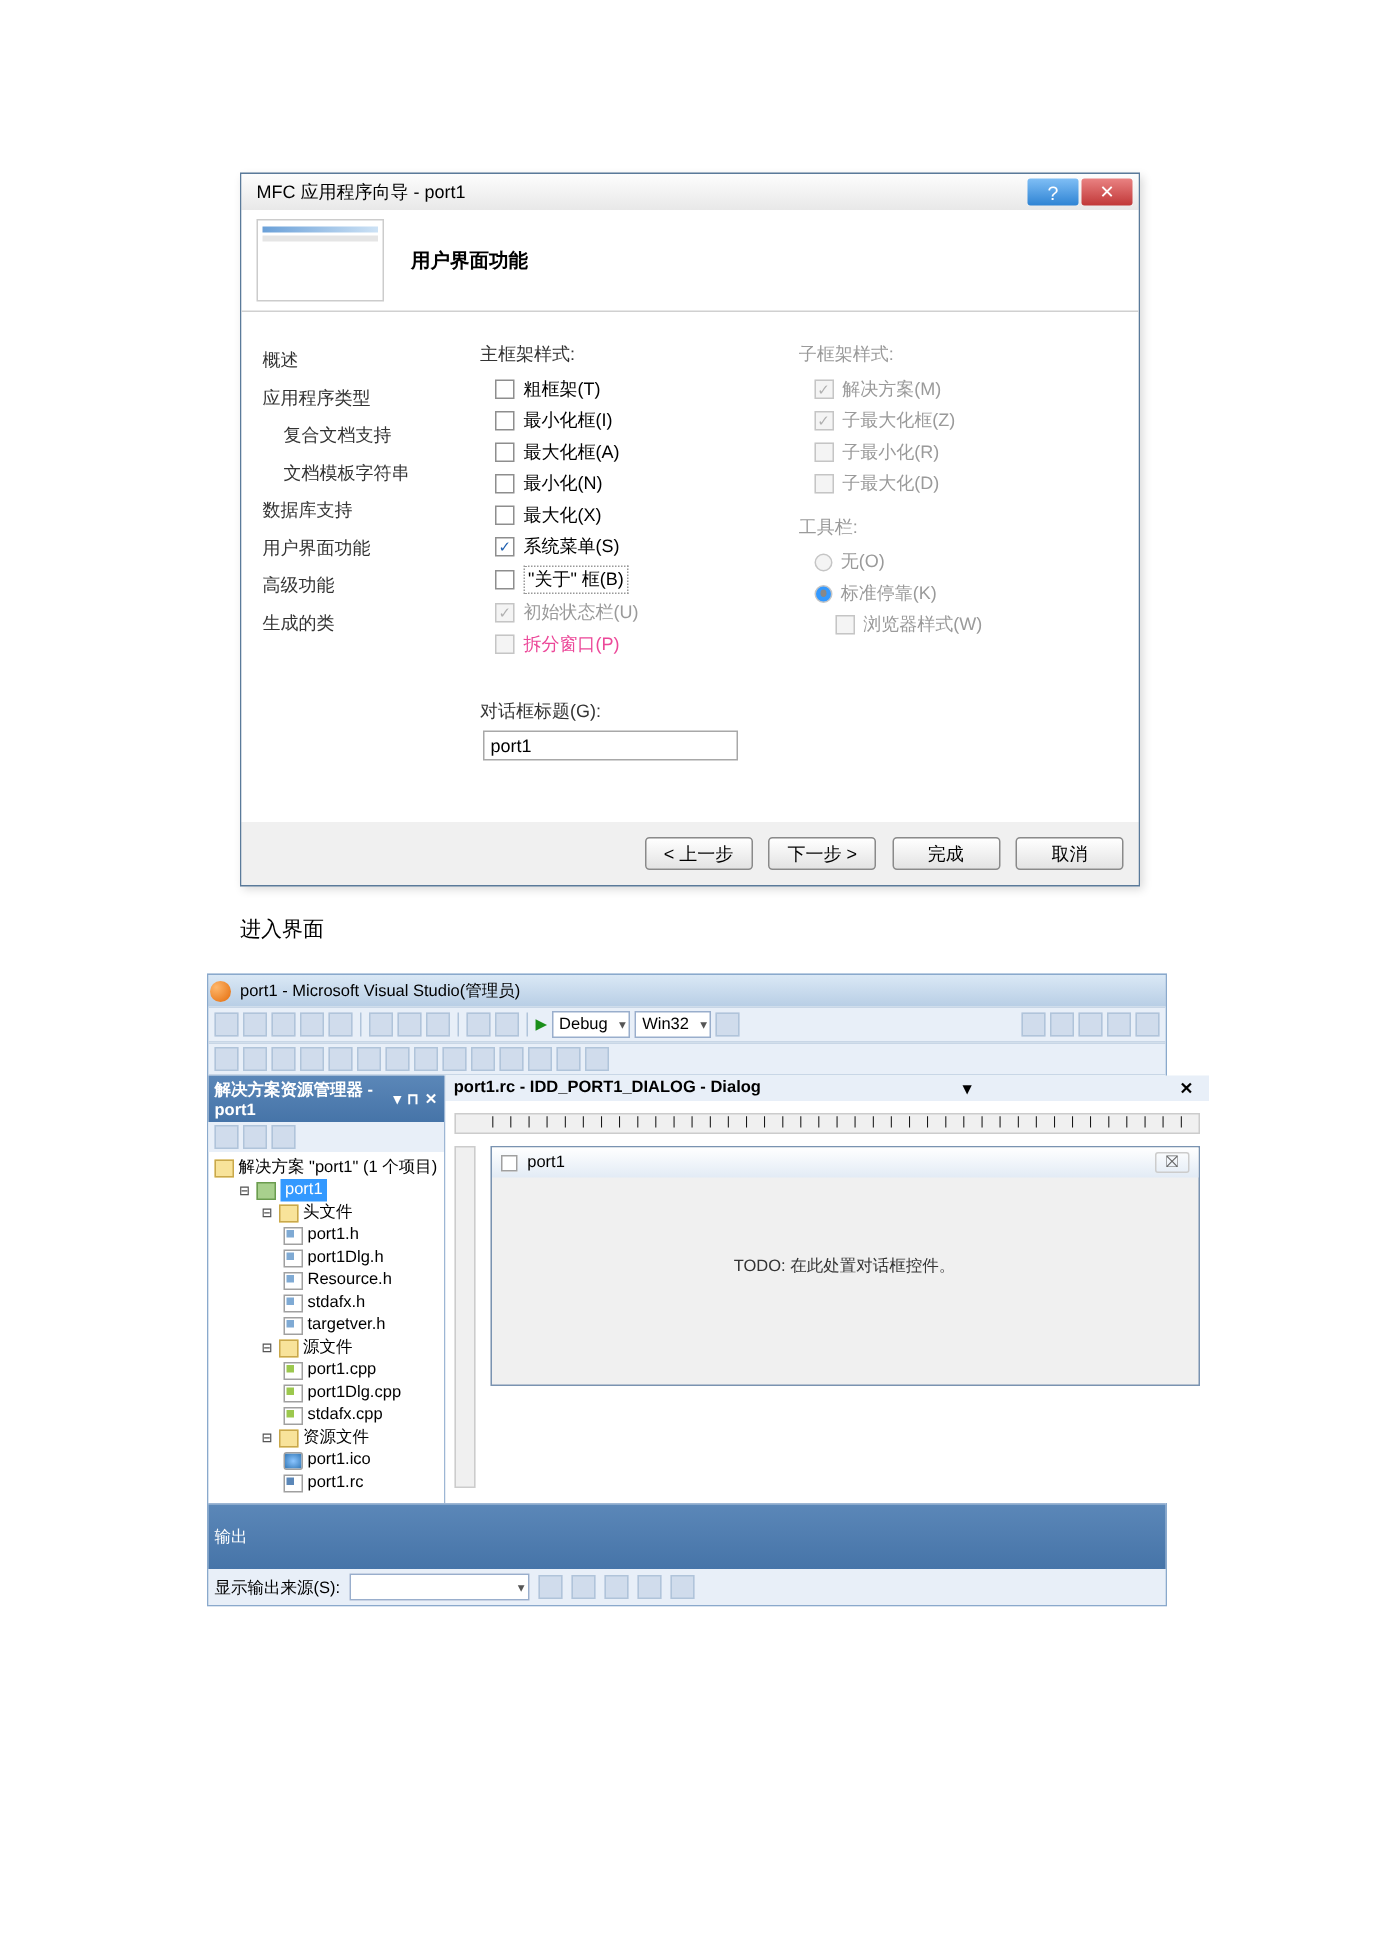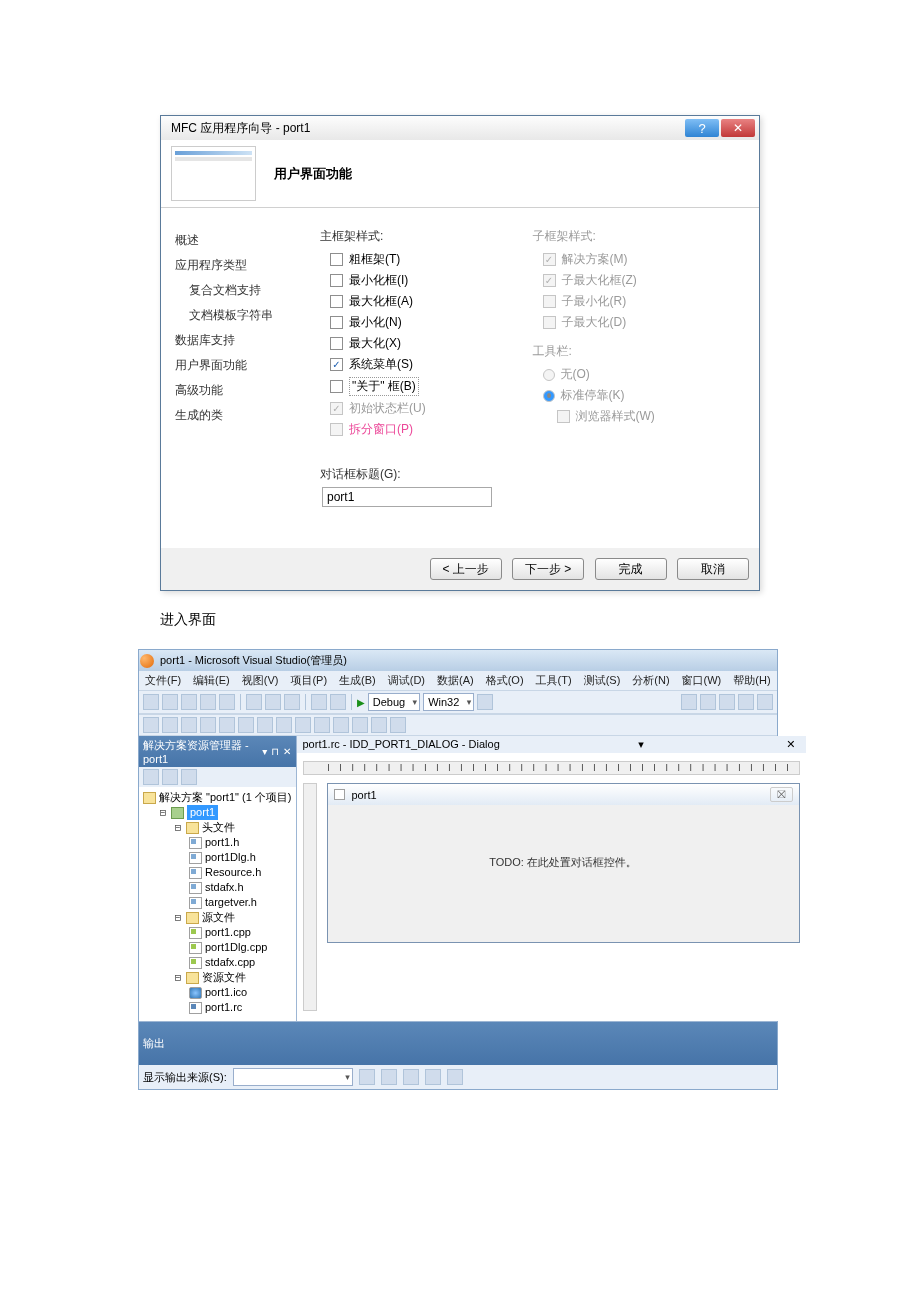--- a/index.html
+++ b/index.html
@@ -174,41 +174,42 @@
     .dd::after { content:"▾"; position:absolute; right:2px; font-size:9px; color:#555; }
     
     .vs-body { display: flex; background: #fff; }
     .sol-explorer { width: 205px; border-right: 1px solid #9db6d4; }
     .panel-hdr {
       background: linear-gradient(#5b87b8,#4674a8);
       color: #fff;
       padding: 2px 4px;
       display: flex;
       align-items: center;
+      font-weight: bold;
     }
     .panel-hdr .t { flex: 1; }
     .panel-hdr .x { font-size: 10px; margin-left: 4px; }
     .sol-tb { background: #e8eff8; padding: 2px 4px; display:flex; gap:3px; }
     .tree { padding: 3px 4px 6px 4px; font-size: 11px; line-height: 15px; }
     .tn { display:flex; align-items:center; white-space:nowrap; }
     .tn .tw { margin-right: 3px; color:#555; font-family: monospace; width:10px; display:inline-block; text-align:center; }
     .fic { width:13px; height:12px; margin-right:3px; background:#fff; border:1px solid #a0a0a0; position:relative; flex-shrink:0; }
     .fic.fold { background:#f8e39a; border-color:#c9a84b; }
     .fic.proj { background:#a8d08d; border-color:#6b9c4f; }
     .fic.cpp::after { content:""; position:absolute; left:1px; top:1px; width:5px; height:5px; background:#9cc84e; }
     .fic.h::after { content:""; position:absolute; left:1px; top:1px; width:5px; height:5px; background:#7faad4; }
     .fic.rc::after { content:""; position:absolute; left:1px; top:1px; width:5px; height:5px; background:#5b87b8; }
     .fic.ico { background: radial-gradient(#8bc5ff,#3176b5); border-radius:2px; }
     .sel { background: #3399ff; color:#fff; padding: 0 3px; }
     .ind1 { padding-left: 15px; } .ind2 { padding-left: 30px; } .ind3 { padding-left: 46px; }
     .bottom-tabs { background:#e8eff8; padding:3px 4px; display:flex; gap:6px; font-size:11px; }
     .btab { display:inline-flex; align-items:center; gap:3px; }
     
     .designer { flex: 1; display:flex; flex-direction:column; }
-    .designer .tab-hdr { background: #e8eff8; padding: 2px 6px; font-size: 11px; font-weight: normal; display:flex; }
+    .designer .tab-hdr { background: #e8eff8; padding: 2px 6px; font-size: 11px; font-weight: bold; display:flex; }
     .designer .tab-hdr .tabx { margin-left:auto; padding:0 4px; }
     .design-canvas { background: #fff; padding: 8px 6px; position:relative; flex:1; }
     .ruler-h { height: 14px; background: #f0f0f0; border:1px solid #ccc; font-size:8px; letter-spacing:10px; padding-left:24px; overflow:hidden; }
     .ruler-v { width:14px; background:#f0f0f0; border:1px solid #ccc; position:absolute; left:6px; top:30px; bottom:10px; }
     .dlg-preview { margin: 8px 0 0 24px; border:1px solid #7a93b1; background:#f0f0f0; height:160px; position:relative; }
     .dlg-prev-title { background:linear-gradient(#fff,#e2ebf5); padding:3px 6px; font-size:11px; display:flex; align-items:center; }
     .dlg-prev-title .cls { margin-left:auto; font-family: Tahoma; color:#666; font-size:11px; border:1px solid #ccc; padding:0 6px; border-radius:2px; }
     .todo-text { position:absolute; top:45%; width:100%; text-align:center; font-size:11px; color:#333; }
     
     .output-panel { border-top: 1px solid #9db6d4; }
@@ -324,35 +325,20 @@
   </div>
 </div>
 
 <div class="caption-text">进入界面</div>
 
 <div class="vs">
   <div class="vs-titlebar">
     <span class="vs-orb"></span>
     <span>port1 - Microsoft Visual Studio(管理员)</span>
   </div>
-  <div class="vs-menu">
-    <span>文件(F)</span>
-    <span>编辑(E)</span>
-    <span>视图(V)</span>
-    <span>项目(P)</span>
-    <span>生成(B)</span>
-    <span>调试(D)</span>
-    <span>数据(A)</span>
-    <span>格式(O)</span>
-    <span>工具(T)</span>
-    <span>测试(S)</span>
-    <span>分析(N)</span>
-    <span>窗口(W)</span>
-    <span>帮助(H)</span>
-  </div>
   <div class="vs-toolbar">
     <span class="tb-ic"></span>
     <span class="tb-ic"></span>
     <span class="tb-ic"></span>
     <span class="tb-ic"></span>
     <span class="tb-ic"></span>
     <span class="tb-sep"></span>
     <span class="tb-ic"></span>
     <span class="tb-ic"></span>
     <span class="tb-ic"></span>

